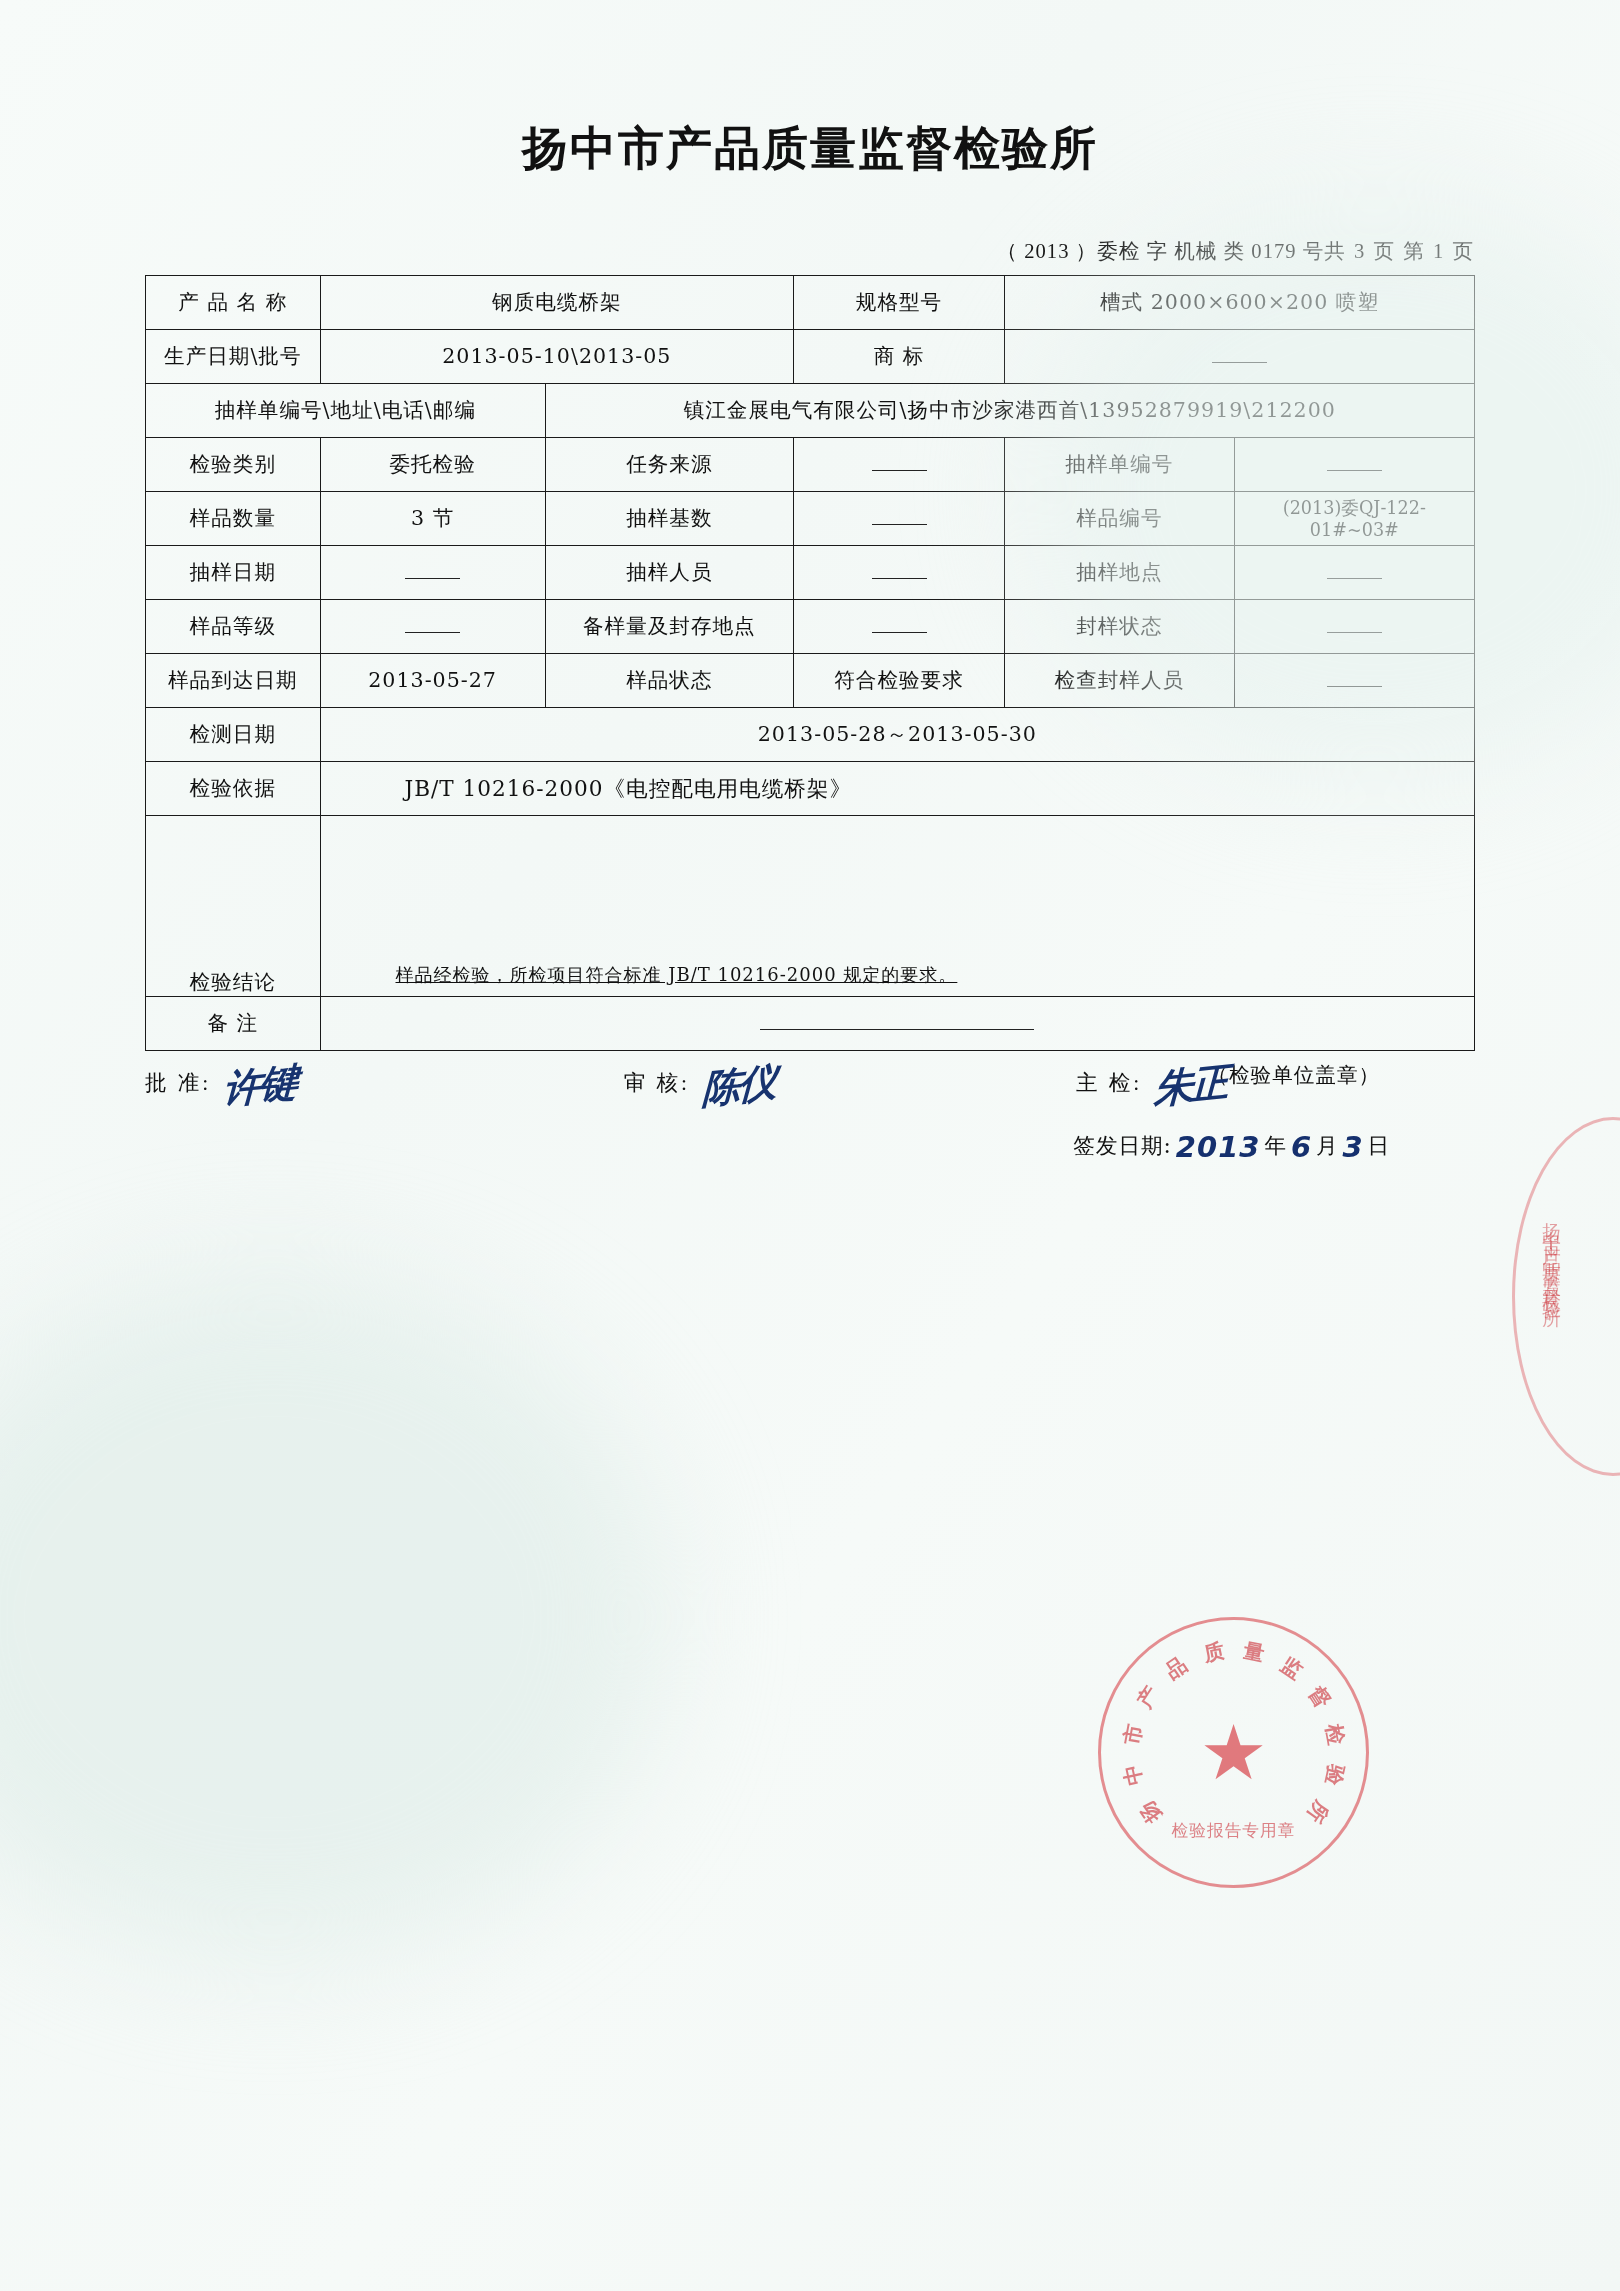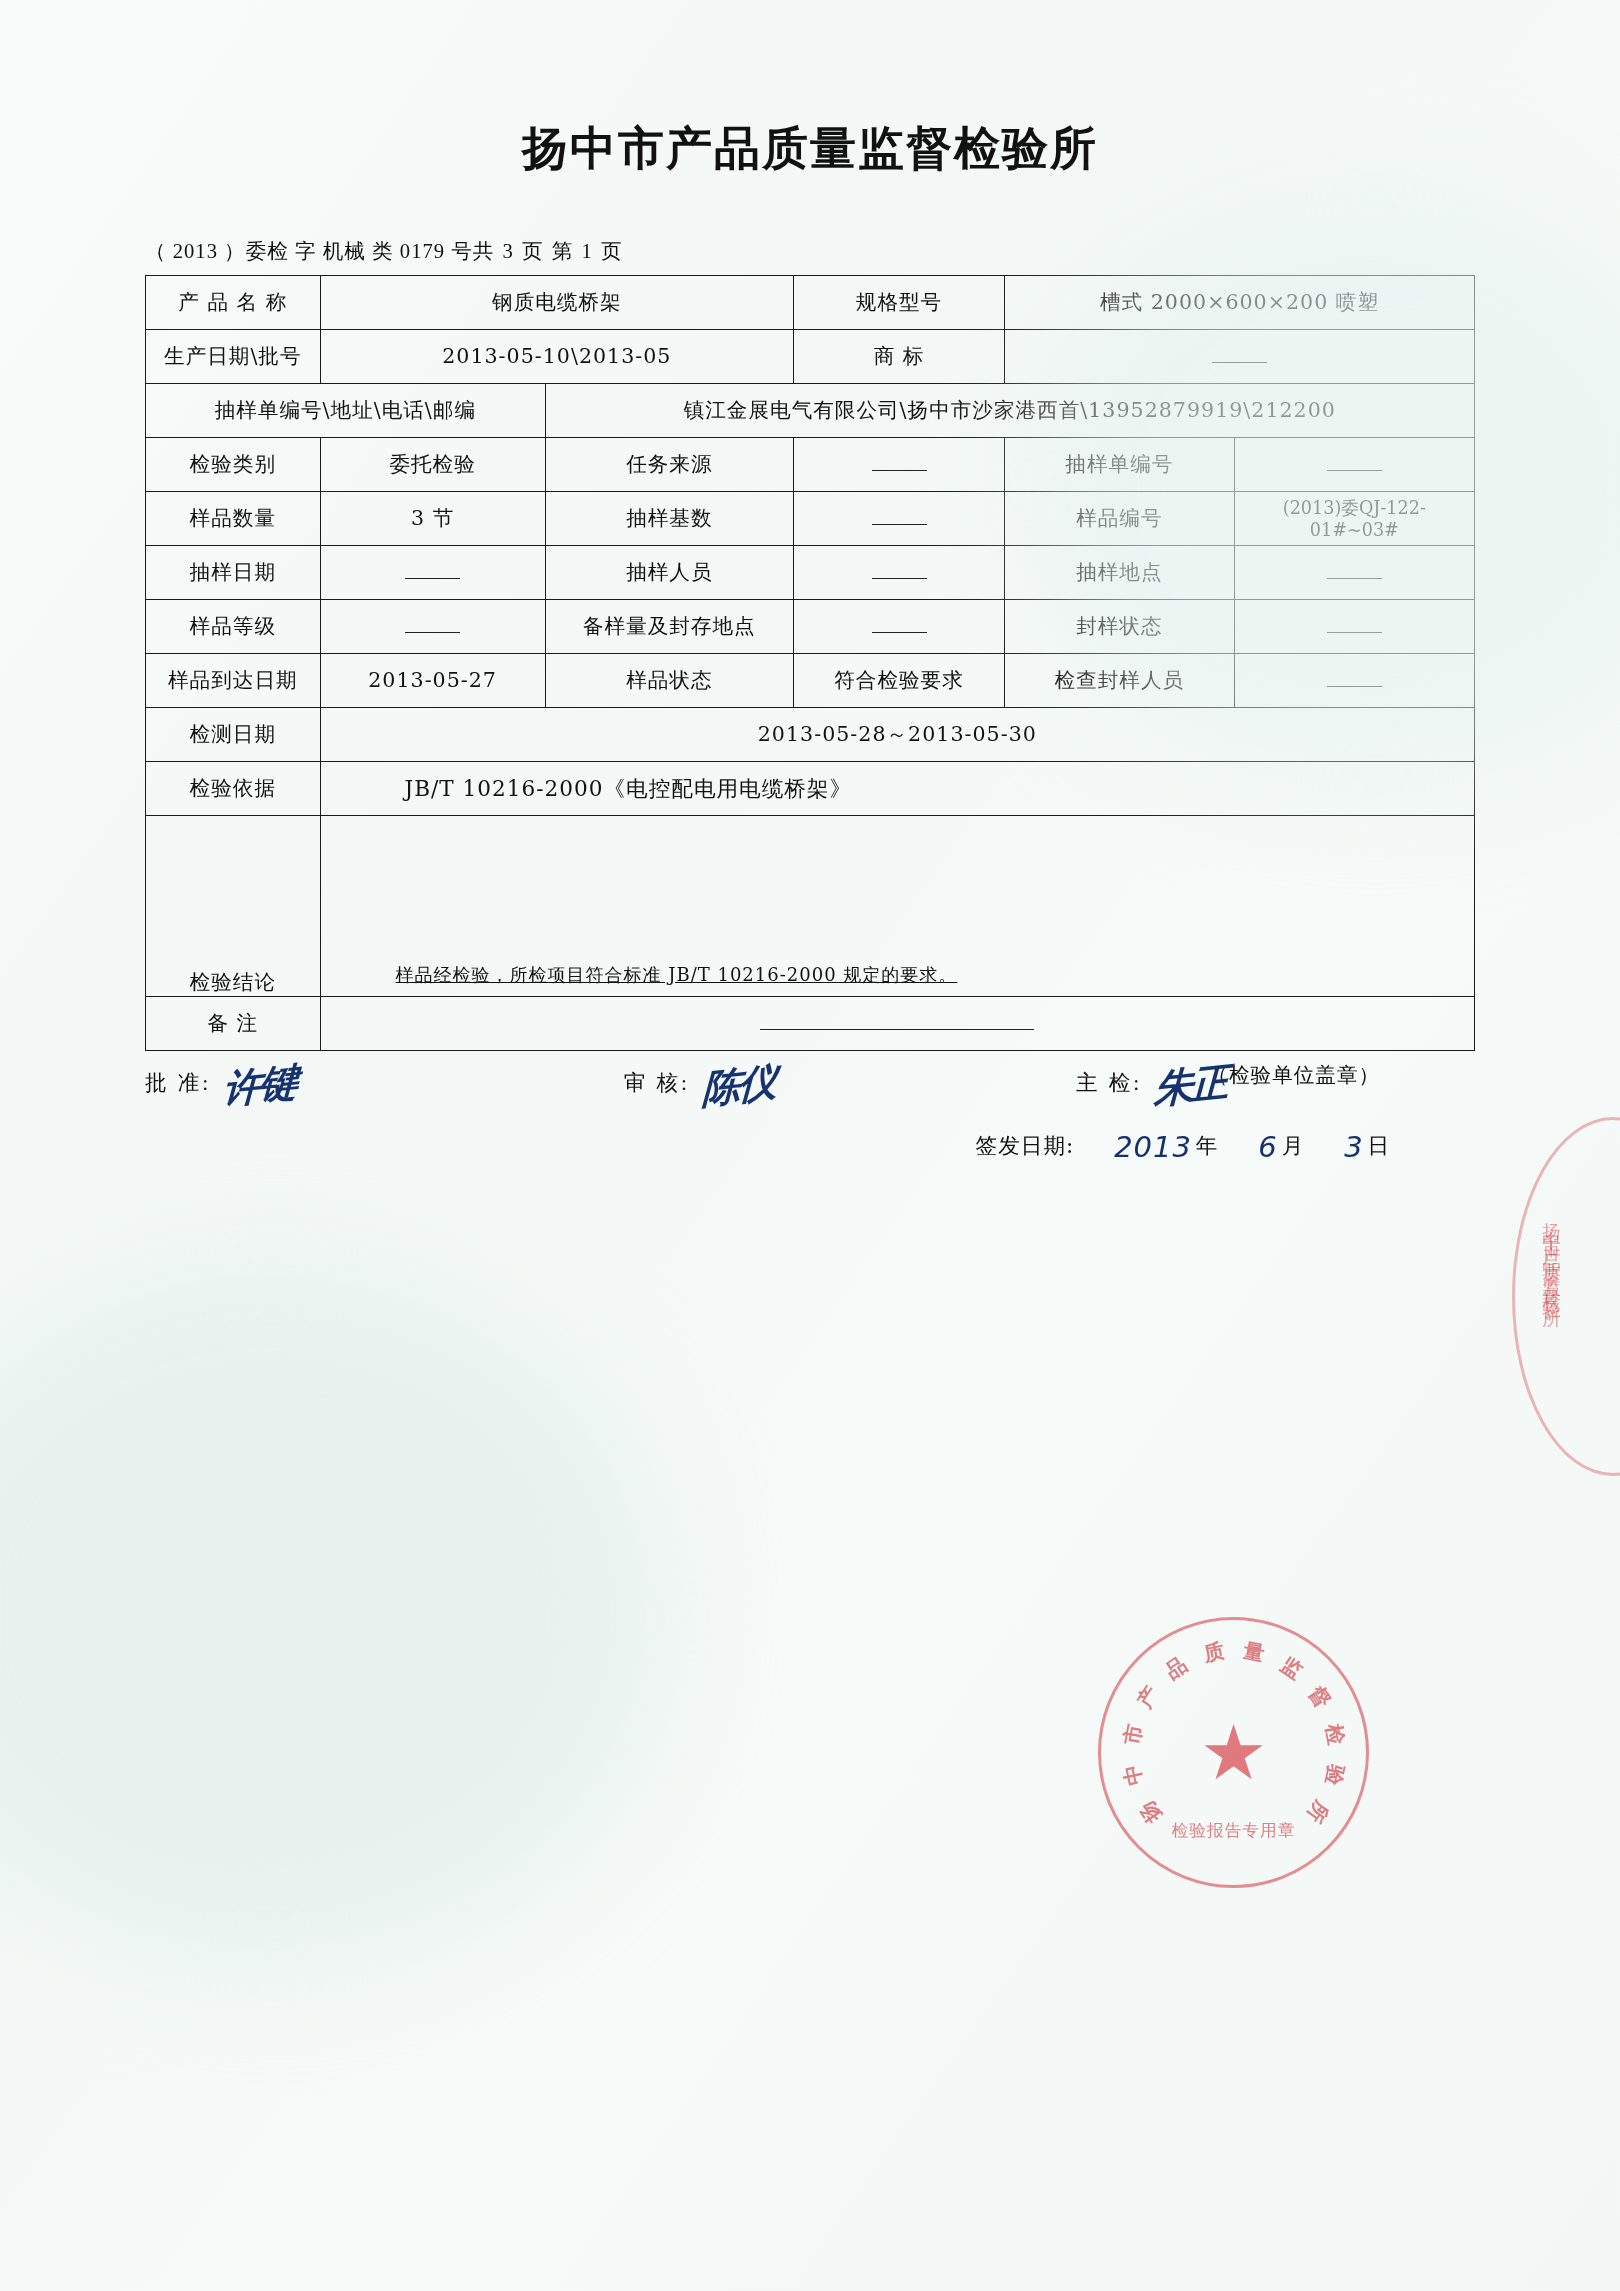--- a/index.html
+++ b/index.html
@@ -43,21 +43,21 @@
   .doc-title {
     font-size: 49px;
     font-weight: bold;
     letter-spacing: 21.6px;
     margin-top: 55px;
     font-family: "DejaVu Serif", serif;
     padding-left: 21.6px;
   }
   .meta-row {
     display: flex;
-    justify-content: flex-start;
+    justify-content: flex-end;
     align-items: flex-end;
     margin: 57px 145px 9.8px 145px;
     font-size: 20.6px;
     letter-spacing: 1px;
   }
   .meta-left { white-space: nowrap; }
   .meta-right { white-space: nowrap; letter-spacing: 2px; }
 
   table.main {
     border-collapse: collapse;
@@ -120,25 +120,24 @@
     position: absolute;
     right: 78px;
     top: 314px;
     font-size: 21.6px;
     letter-spacing: 1px;
   }
   .hand {
     font-family: "DejaVu Sans", sans-serif;
     font-size: 29px;
     color: #15306e;
-    font-weight: normal;
+    font-weight: bold;
     font-style: italic;
     vertical-align: -3.9px;
     padding: 0 3.9px;
-    margin-left: 36px;
   }
   td.remark {
     height: 90px;
   }
   .remark-underline {
     display: inline-block;
     border-bottom: 1.5px solid #222;
     width: 274px;
     height: 13.7px;
   }

